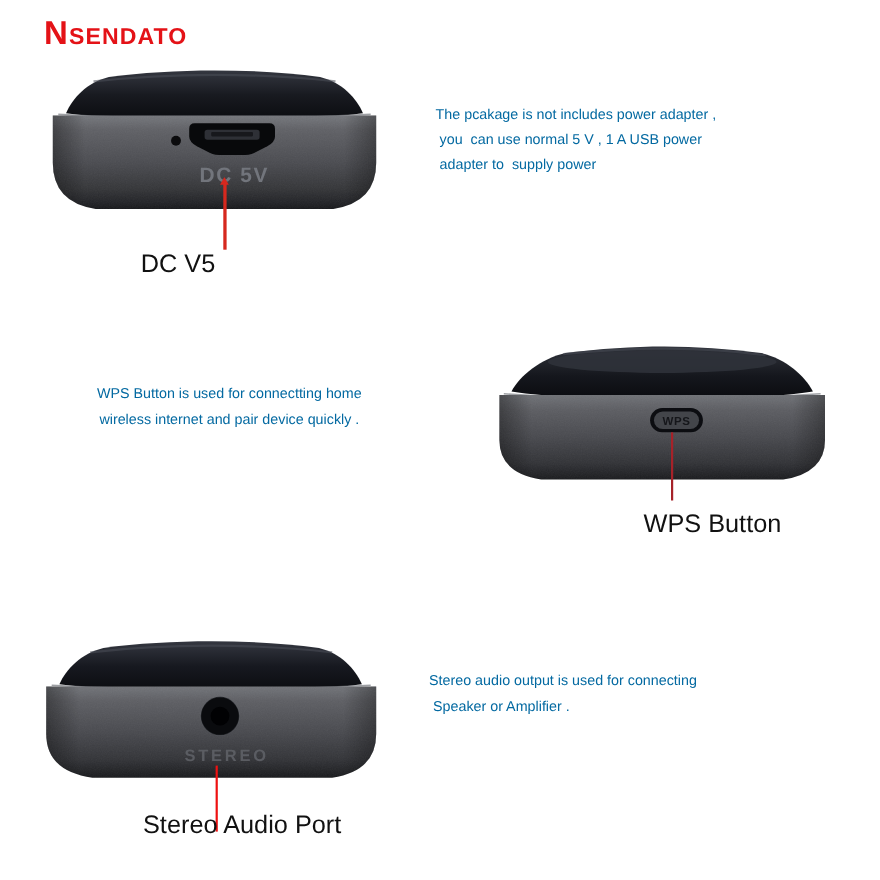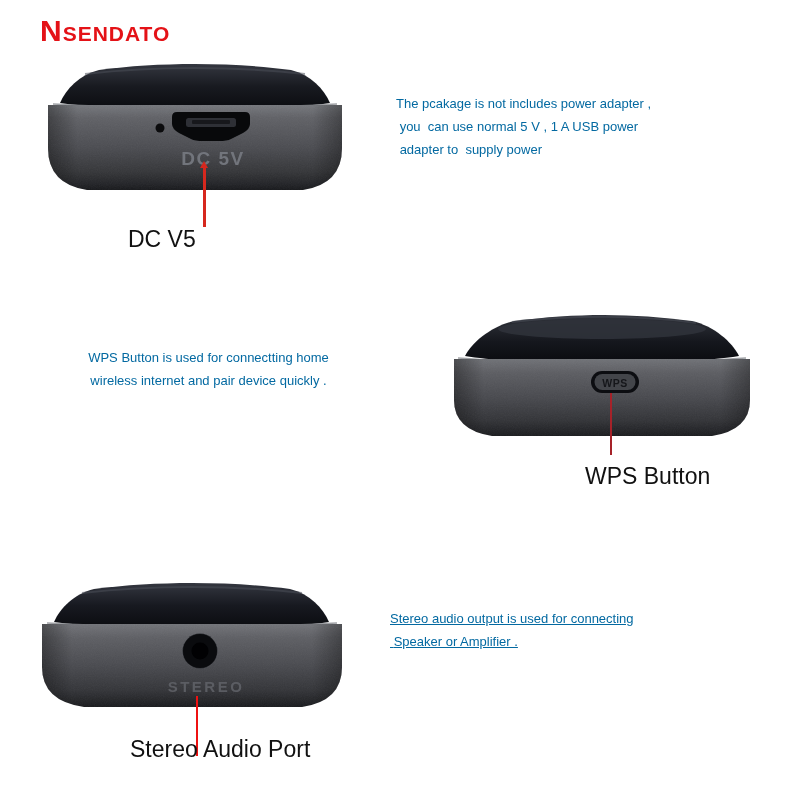--- a/index.html
+++ b/index.html
@@ -10,21 +10,21 @@
   .abs{position:absolute;}
   .logo{
     left:24px;top:14px;font-size:30px;font-weight:700;font-variant:small-caps;
     letter-spacing:1px;color:var(--brand-red,#e41217);margin-left:16px;
   }
   .desc{
     font-size:13px;line-height:23px;white-space:pre-wrap;color:#0369a1;
   }
   .desc-power{left:396px;top:92px;width:390px;text-align:left;}
   .desc-wps{left:36px;top:346px;width:345px;text-align:center;}
-  .desc-stereo{left:390px;top:607px;width:380px;text-align:left;text-decoration:underline;}
+  .desc-stereo{left:390px;top:607px;width:380px;text-align:left;}
   .callout-label{
     font-size:23px;color:#111;white-space:nowrap;
   }
   .label-power{left:128px;top:226px;width:140px;text-align:left;}
   .label-wps{left:552px;top:463px;margin-left:33px;}
   .label-stereo{left:130px;top:736px;}
   .callout-line{width:2.5px;}
   .line-power{left:203px;top:167px;height:60px;background:var(--arrow-red,#d6281e);}
   .line-wps{left:609.5px;top:393px;height:62px;background:var(--arrow-dark-red,#a62229);}
   .line-stereo{left:195.5px;top:696px;height:60px;background:var(--arrow-bright-red,#ee1111);}

